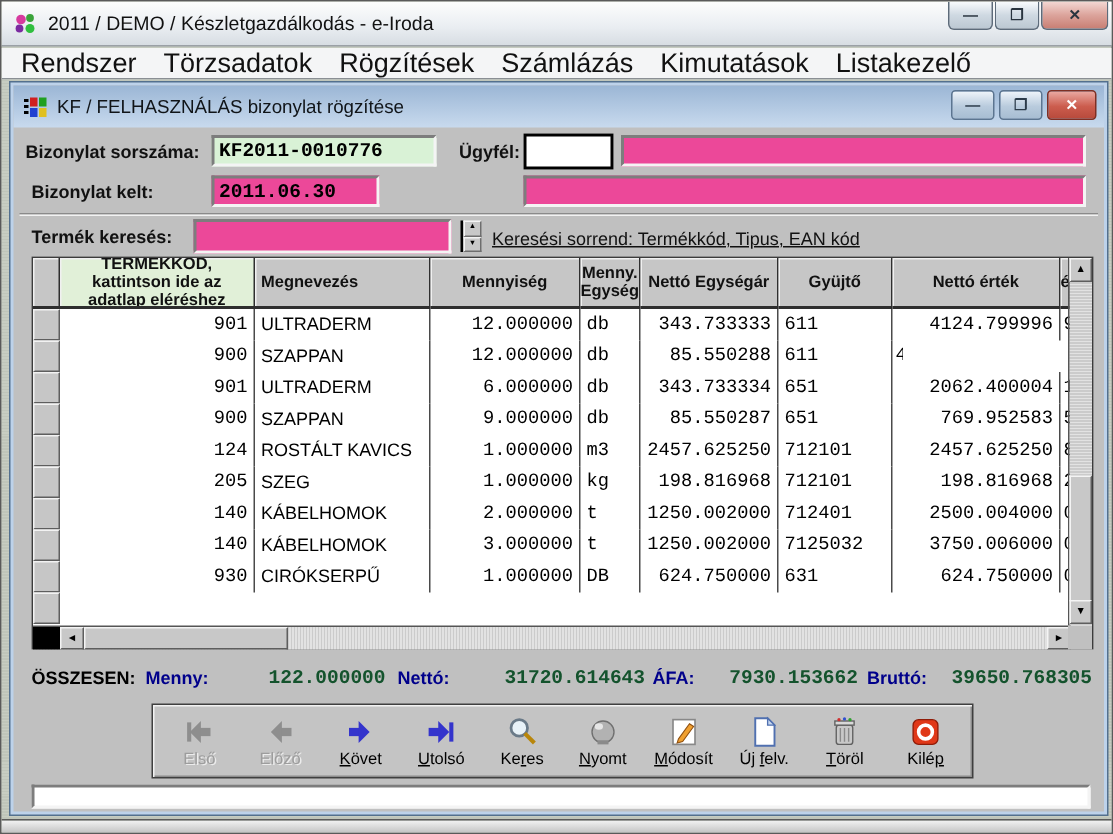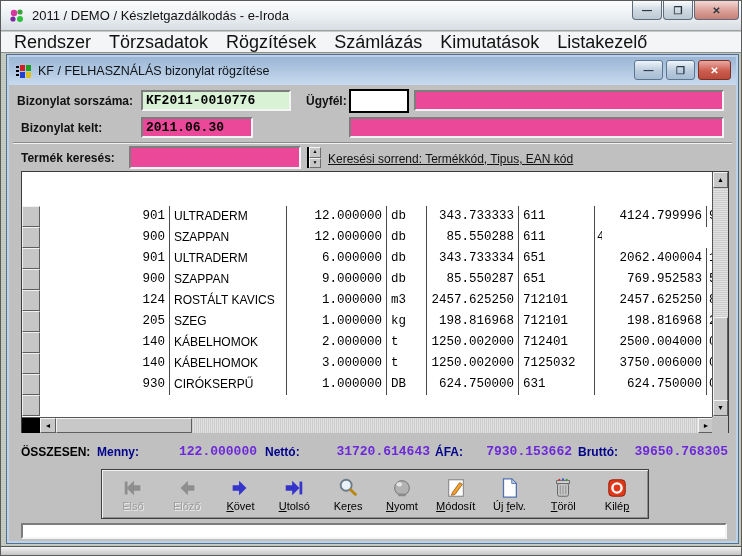--- a/index.html
+++ b/index.html
@@ -86,21 +86,21 @@
   .hscroll{position:absolute;left:0;top:245px;width:692px;height:16px;
     background:repeating-linear-gradient(90deg,#cbcbcb 0 1px,#e2e2e2 1px 2px);border-top:1px solid #555;}
   .corner-black{position:absolute;left:0;top:0;width:18px;height:15px;background:#000;}
   .hb{position:absolute;top:0;height:15px;background:#c8c8c8;border:1px solid;
     border-color:#f4f4f4 #5e5e5e #5e5e5e #f4f4f4;font-size:7px;line-height:13px;text-align:center;color:#000;}
   .corner-gray{position:absolute;right:0;top:245px;width:16px;height:16px;background:#c0c0c0;}
   
   .tot-lbl{position:absolute;font-size:12px;font-weight:bold;white-space:nowrap;}
   .navy{color:#00008b;}
   .tot-val{position:absolute;font-family:"Liberation Mono",monospace;font-size:13px;font-weight:bold;
-    color:#6d28d9;text-align:right;white-space:nowrap;}
+    color:#14532d;text-align:right;white-space:nowrap;}
   
   .toolbar{position:absolute;left:92px;top:412px;width:548px;height:50px;background:#c4c4c4;
     border:1px solid #3f3f3f;box-shadow:inset 1px 1px 0 #f2f2f2, inset -1px -1px 0 #8c8c8c;
     display:flex;align-items:center;justify-content:space-around;padding:0 4px;}
   .tb-btn{width:52px;height:44px;display:flex;flex-direction:column;align-items:center;justify-content:center;gap:1px;}
   .tb-btn svg{width:24px;height:22px;display:block;}
   .tb-label{font-size:11px;color:#000;white-space:nowrap;}
   .tb-label u{text-decoration:underline;}
   .tb-label.disabled{color:#9d9d9d;text-shadow:1px 1px 0 #ececec;}
   
@@ -190,20 +190,31 @@
 
       <span class="lbl" style="left:12px;top:94px;">Termék keresés:</span>
       <div class="field" style="left:120px;top:89px;width:172px;height:23px;"></div>
       <div class="spinner" style="left:298px;top:90px;">
         <div class="spin-btn">▲</div>
         <div class="spin-btn">▼</div>
       </div>
       <span class="sort-hint" style="left:319px;top:95px;">Keresési sorrend: Termékkód, Tipus, EAN kód</span>
 
       <div class="grid">
+        <div class="grid-header">
+          <div class="hcell" style="width:18px;"></div>
+          <div class="hcell green" style="width:130px;">TERMÉKKÓD, kattintson ide az adatlap eléréshez</div>
+          <div class="hcell left" style="width:117px;">Megnevezés</div>
+          <div class="hcell" style="width:100px;">Mennyiség</div>
+          <div class="hcell" style="width:40px;">Menny. Egység</div>
+          <div class="hcell" style="width:92px;">Nettó Egységár</div>
+          <div class="hcell" style="width:76px;">Gyüjtő</div>
+          <div class="hcell" style="width:112px;">Nettó érték</div>
+          <div class="hcell" style="width:7px;padding:1px 0;">é</div>
+        </div>
         <div class="selector-col" id="selector-col">
             <div class="sel-cell"></div>
             <div class="sel-cell"></div>
             <div class="sel-cell"></div>
             <div class="sel-cell"></div>
             <div class="sel-cell"></div>
             <div class="sel-cell"></div>
             <div class="sel-cell"></div>
             <div class="sel-cell"></div>
             <div class="sel-cell"></div>

